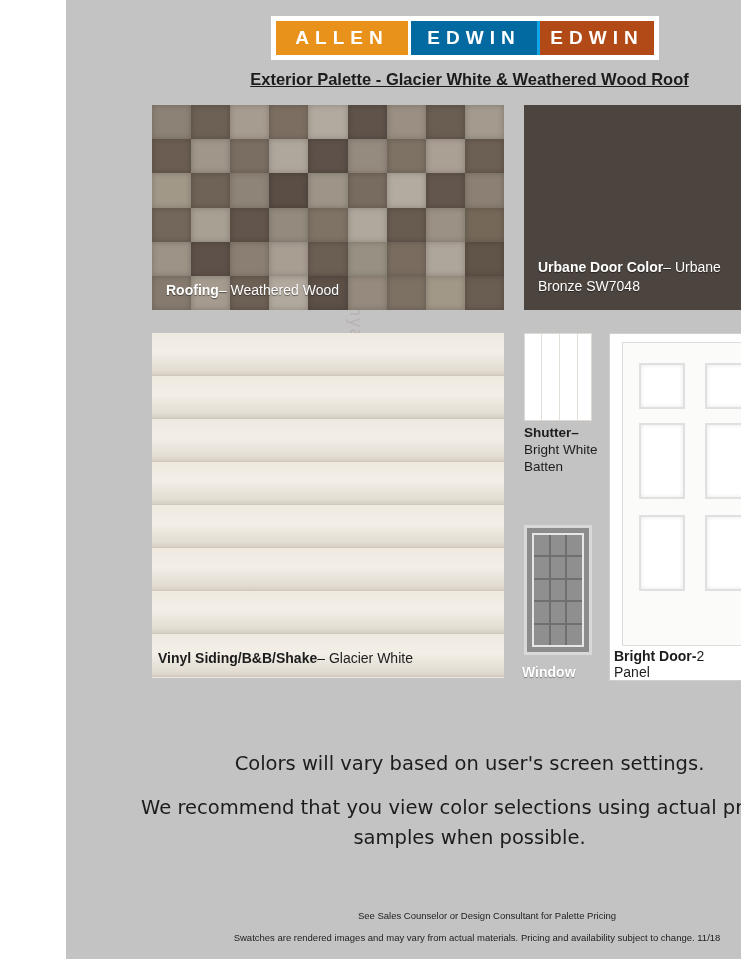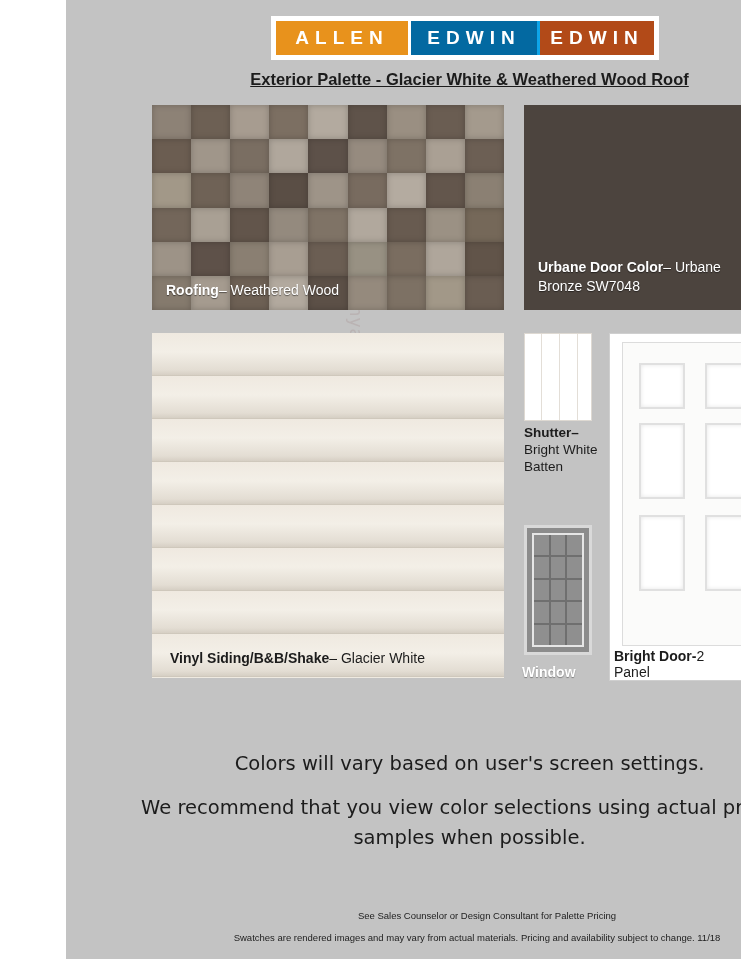--- a/index.html
+++ b/index.html
@@ -328,21 +328,21 @@
 
     <div class="block siding">
       <div class="plank" style="top:0px"></div>
       <div class="plank" style="top:43px"></div>
       <div class="plank" style="top:86px"></div>
       <div class="plank" style="top:129px"></div>
       <div class="plank" style="top:172px"></div>
       <div class="plank" style="top:215px"></div>
       <div class="plank" style="top:258px"></div>
       <div class="plank" style="top:301px"></div>
-      <div class="label-on-light" style="left:18px; bottom:10px;">
+      <div class="label-on-light" style="left:6px; bottom:10px;">
         <b>Vinyl Siding/B&amp;B/Shake</b><span>– Glacier White</span>
       </div>
     </div>
 
     <div class="block shutter">
       <div class="slat" style="left:16px"></div>
       <div class="slat" style="left:34px"></div>
       <div class="slat" style="left:52px"></div>
     </div>
     <div class="shutter-label">

